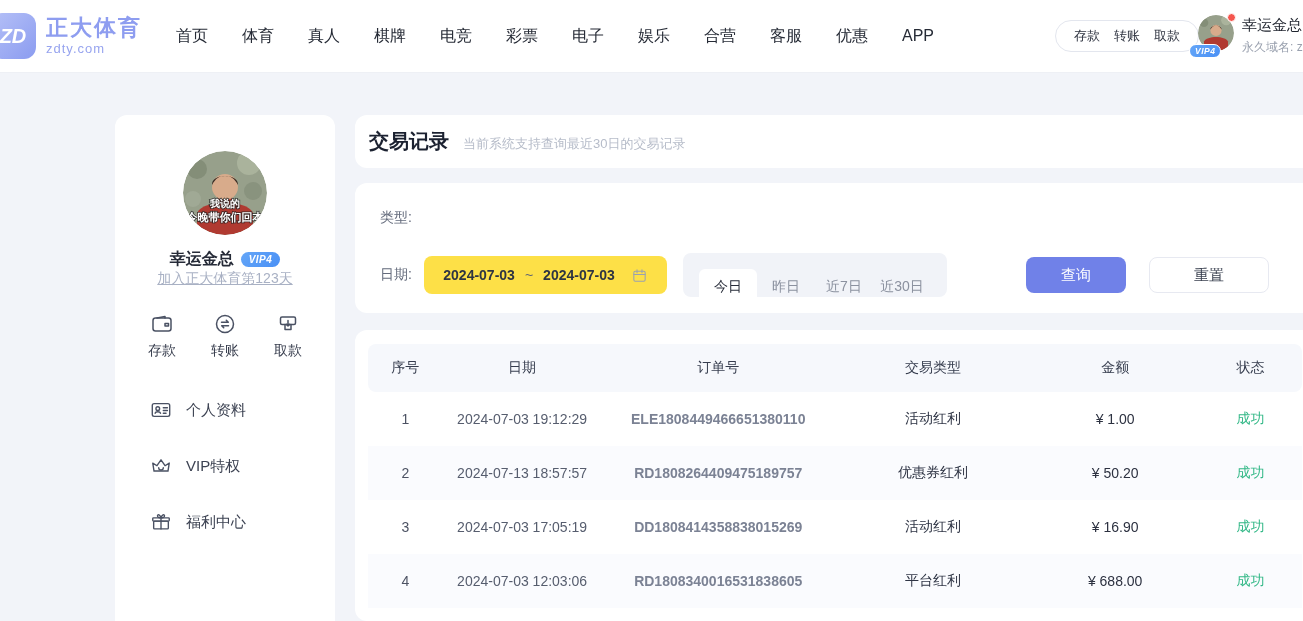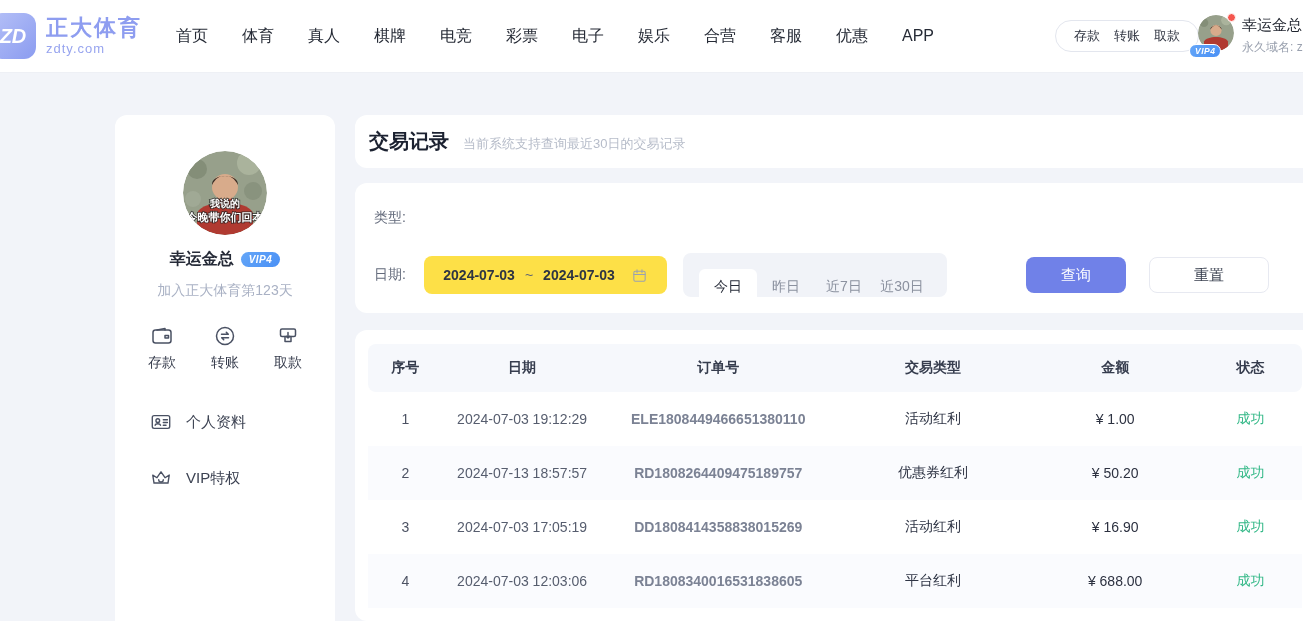--- a/index.html
+++ b/index.html
@@ -52,21 +52,21 @@
 
   
   .sidebar {
     position:absolute; left:115px; top:115px; width:220px; height:520px;
     background:#fff; border-radius:12px; text-align:center;
   }
   .avatar-lg { width:84px; height:84px; margin:36px auto 0; position:relative; }
   .avatar-lg svg { display:block; border-radius:50%; }
   .name-row { margin-top:14px; display:flex; align-items:center; justify-content:center; gap:7px; }
   .side-username { font-size:16px; font-weight:600; color:#262b38; }
-  .join-text { margin-top:12px; font-size:14px; color:#a9b1c4; }
+  .join-text { margin-top:0; font-size:14px; color:#a9b1c4;text-decoration:underline; }
   .quick-actions { margin-top:24px; display:flex; justify-content:space-between; padding:0 33px; }
   .qa { display:flex; flex-direction:column; align-items:center; gap:6px; cursor:pointer; }
   .qa-icon { width:24px; height:24px; color:#4a5163; }
   .qa-label { font-size:14px; color:#373d4d; }
   .side-menu { margin-top:22px; text-align:left; }
   .menu-item { display:flex; align-items:center; gap:14px; height:56px; padding-left:35px; cursor:pointer; }
   .menu-icon { width:22px; height:22px; color:#4a5163; flex:none; }
   .menu-label { font-size:15px; color:#3c4252; }
   .icon svg { width:100%; height:100%; }
   .icon svg * { stroke:currentColor; fill:none; stroke-width:1.5; stroke-linecap:round; stroke-linejoin:round; }
@@ -79,21 +79,21 @@
   .page-title { font-size:20px; font-weight:bold; color:#1b2130; }
   .page-subtitle { font-size:13px; color:#b6bcc9; margin-left:14px; margin-top:5px; }
 
   .filter-card {
     position:absolute; left:355px; top:183px; width:960px; height:130px;
     background:#fff; border-radius:12px;
   }
   .filter-row { position:absolute; left:13px; display:flex; align-items:center; }
   .row-type { top:15px; height:40px; }
   .row-date { top:70px; height:44px; width:934px; }
-  .filter-label { font-size:14px; color:#646b7c; width:44px; text-align:center; }
+  .filter-label { font-size:14px; color:#646b7c; width:44px; text-align:right; }
   .select-box {
     margin-left:12px; width:250px; height:40px; background:#f4f5f9; border-radius:8px;
     display:flex; align-items:center; padding:0 14px; cursor:pointer;
   }
   .select-value { font-size:14px; color:#2c3240; }
   .chevron { margin-left:auto; width:18px; height:18px; color:#bcc2cf; }
   .date-box {
     margin-left:12px; width:243px; height:38px; background:#fde047; border-radius:8px;
     display:flex; align-items:center; justify-content:center; gap:10px;
     font-size:14px; font-weight:600; color:#2e3442; cursor:pointer; padding:0 12px;
@@ -116,21 +116,21 @@
     margin-left:23px; margin-right:33px; width:120px; height:36px; border-radius:8px;
     background:#fff; border:1px solid #e7e9f1; color:#3a4150; font-size:15px; cursor:pointer; font-family:inherit;
   }
 
   .table-card {
     position:absolute; left:355px; top:330px; width:960px; height:291px;
     background:#fff; border-radius:12px; padding:14px 13px 0;
   }
   table.tx { width:934px; border-collapse:separate; border-spacing:0; table-layout:fixed; }
   .tx th {
-    background:#f6f8fc; height:48px; font-weight:bold; font-size:14px; color:#363d4e; text-align:center;
+    background:#f6f8fc; height:48px; font-weight:normal; font-size:14px; color:#363d4e; text-align:center;
   }
   .tx th:first-child { border-radius:8px 0 0 8px; }
   .tx th:last-child { border-radius:0 8px 8px 0; }
   .tx td { height:54px; text-align:center; font-size:14px; }
   .tx tbody tr:nth-child(even) td { background:#fafbfe; }
   td.col-index  { color:#4c5263; }
   td.col-date   { color:#565d6e; }
   td.col-order  { color:#7b8294;font-weight:bold; }
   td.col-type   { color:#2f3545; }
   td.col-amount { color:#2c3140; }
@@ -261,20 +261,29 @@
           </svg></span>
         <span class="menu-label">个人资料</span>
       </div>
       <div class="menu-item">
         <span class="menu-icon icon"><svg viewBox="0 0 24 24">
             <path d="M4.2 17.5h15.6M4.4 17.5L3 8.8l4.6 2.9L12 5.2l4.4 6.5L21 8.8l-1.4 8.7z"></path>
             <path d="M9.5 13.8a2.5 2.5 0 0 0 5 0"></path>
           </svg></span>
         <span class="menu-label">VIP特权</span>
       </div>
+      <div class="menu-item">
+        <span class="menu-icon icon"><svg viewBox="0 0 24 24">
+            <rect x="4" y="11" width="16" height="8.5" rx="1"></rect>
+            <rect x="3" y="7.5" width="18" height="3.5" rx="0.8"></rect>
+            <path d="M12 7.5v12"></path>
+            <path d="M12 7.5c-2 0-4.2-.7-3.8-2.6.3-1.5 2.8-1.3 3.8 2.6zM12 7.5c2 0 4.2-.7 3.8-2.6-.3-1.5-2.8-1.3-3.8 2.6z"></path>
+          </svg></span>
+        <span class="menu-label">福利中心</span>
+      </div>
       <div class="menu-item"></div>
     </div>
 </aside>
 
 <section class="header-card">
   <span class="page-title">交易记录</span>
   <span class="page-subtitle">当前系统支持查询最近30日的交易记录</span>
 </section>
 
 <section class="filter-card">

